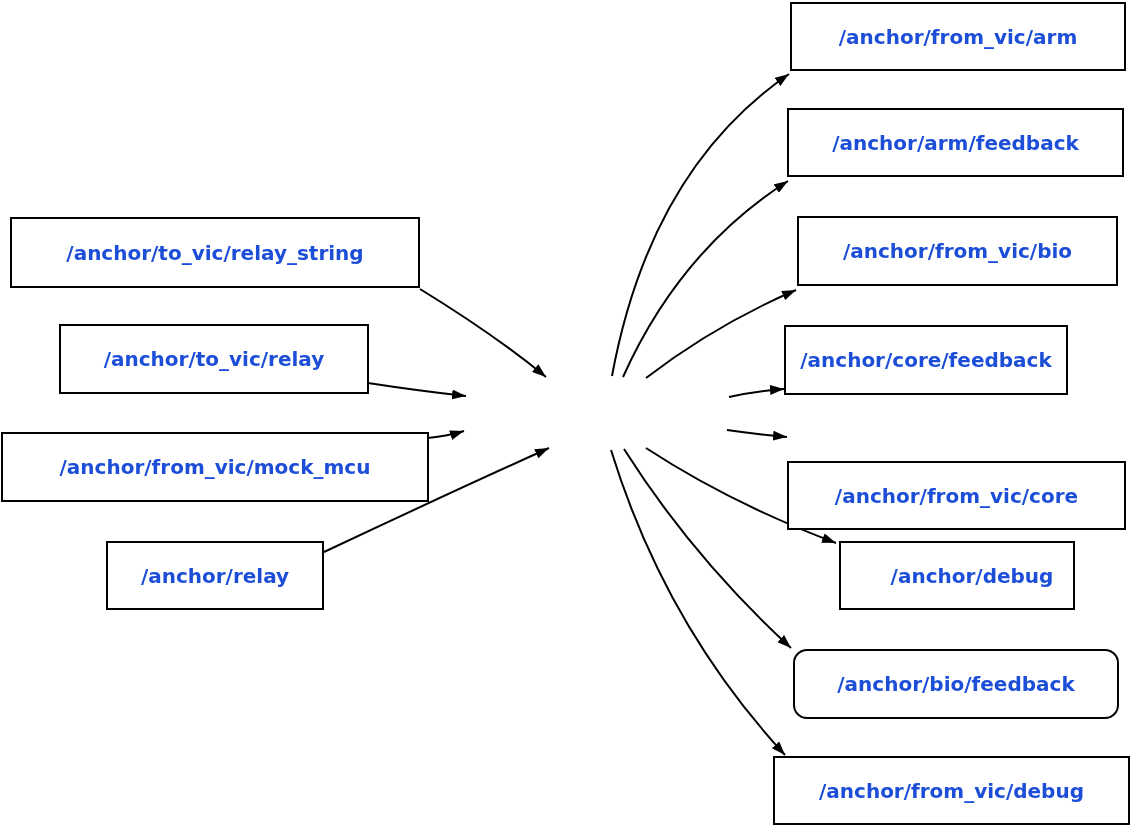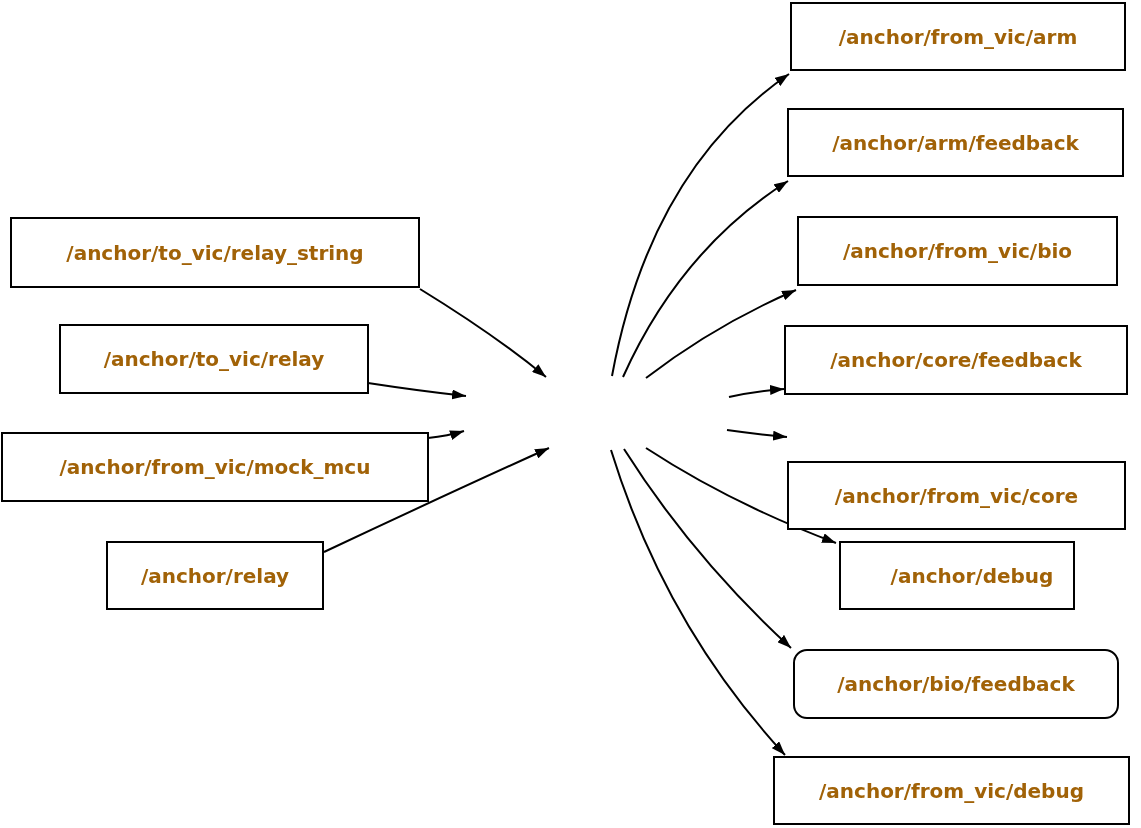--- a/index.html
+++ b/index.html
@@ -15,21 +15,21 @@
     position: absolute;
     left: 0; top: 0;
     width: 1141px; height: 828px;
     z-index: 0;
   }
   .node {
     position: absolute;
     box-sizing: border-box;
     background: #ffffff;
     border: 2px solid #000000;
-    color: #a16207;
+    color: #1d4ed8;
     display: flex;
     align-items: center;
     justify-content: center;
     font-size: 20px;
     font-weight: bold;
     white-space: nowrap;
     z-index: 1;
   }
   .ellipse { border-radius: 50%; }
   .edge { fill: none; stroke: #000000; stroke-width: 2; }
@@ -75,21 +75,21 @@
 
   <div class="node" style="left:790px; top:2px; width:336px; height:69px;">
     <span>/anchor/from_vic/arm</span>
   </div>
   <div class="node" style="left:787px; top:108px; width:337px; height:69px;">
     <span>/anchor/arm/feedback</span>
   </div>
   <div class="node" style="left:797px; top:216px; width:321px; height:70px;">
     <span>/anchor/from_vic/bio</span>
   </div>
-  <div class="node" style="left:784px; top:325px; width:344px; height:70px;">
+  <div class="node" style="left:784px; top:325px; width:284px; height:70px;">
     <span>/anchor/core/feedback</span>
   </div>
   <div class="node" style="left:787px; top:433px; width:339px; height:69px;margin-top:28px;">
     <span>/anchor/from_vic/core</span>
   </div>
   <div class="node" style="left:839px; top:541px; width:236px; height:69px;padding-left:30px;">
     <span>/anchor/debug</span>
   </div>
   <div class="node" style="left:793px; top:649px; width:326px; height:70px;border-radius:14px;">
     <span>/anchor/bio/feedback</span>

